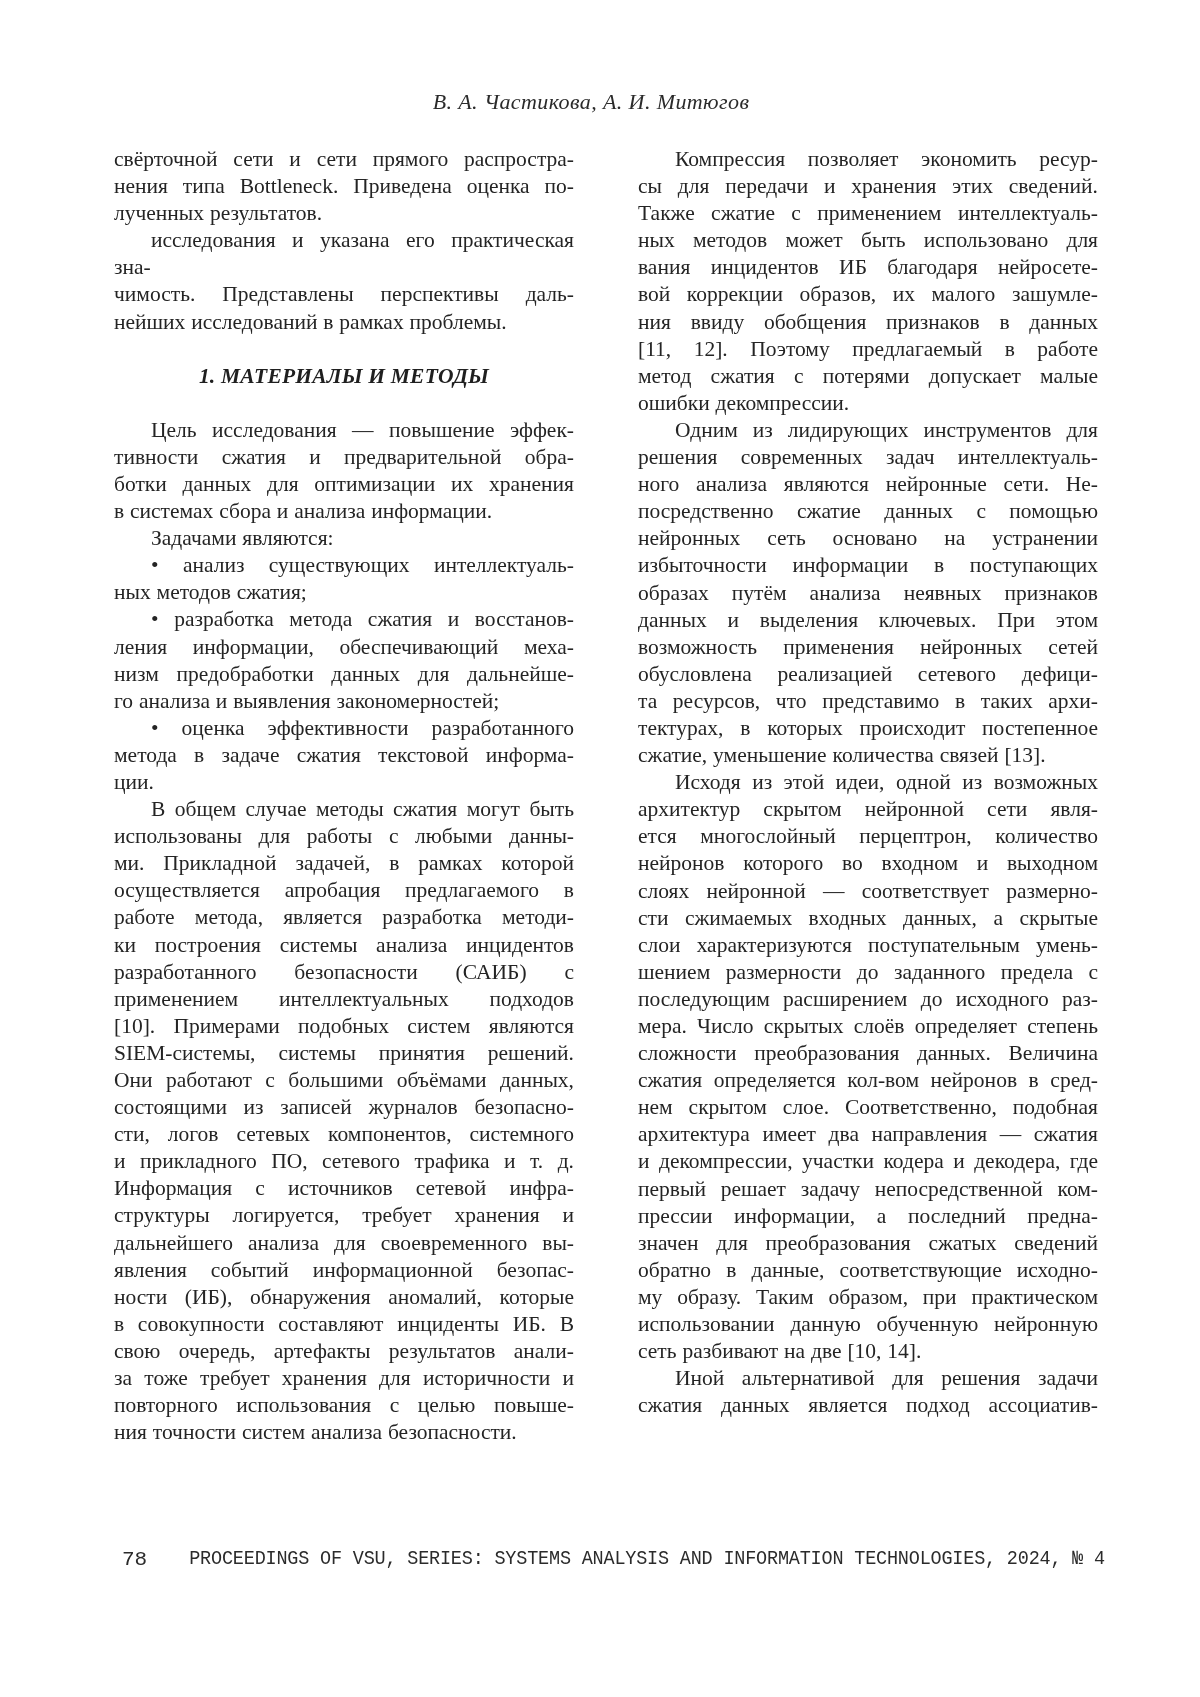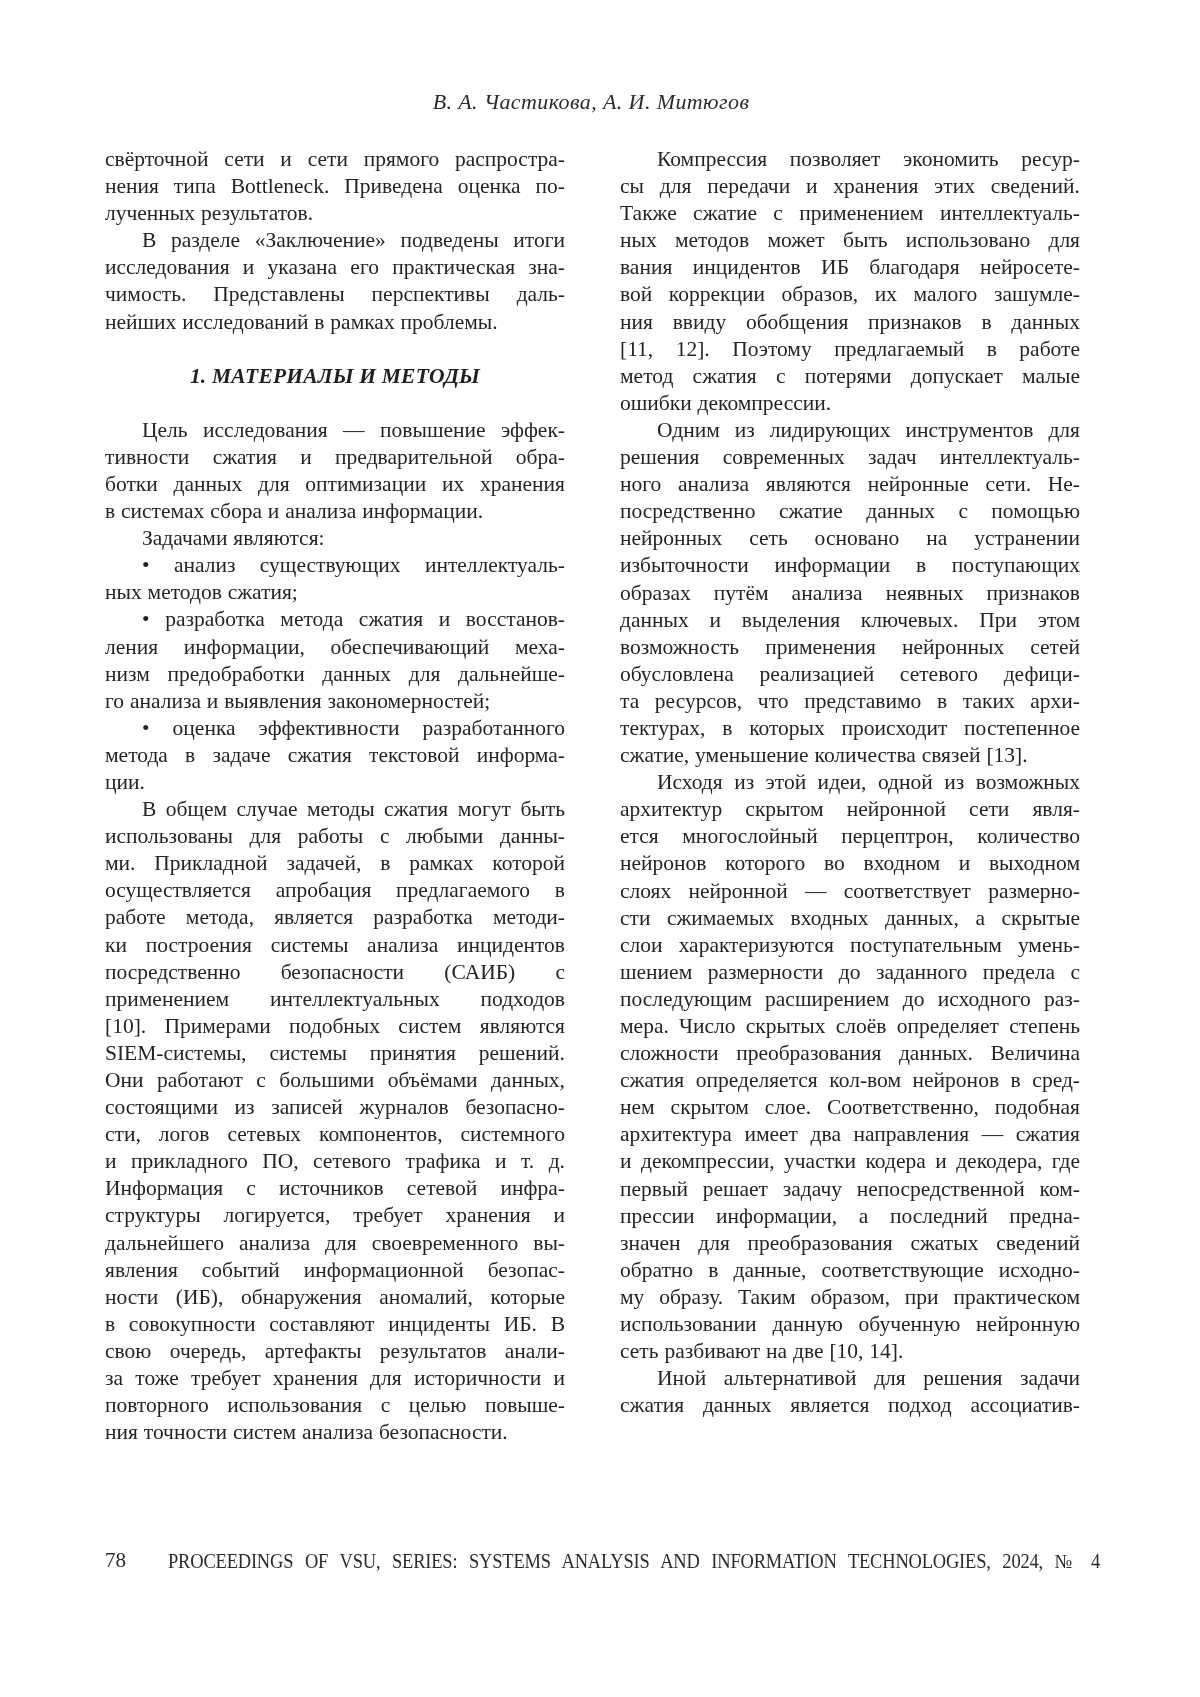--- a/index.html
+++ b/index.html
@@ -28,20 +28,21 @@
   .columns {
     display: flex;
     gap: 55px;
     margin-top: 31px;
   }
   .col {
     width: 460px;
     flex: 0 0 460px;
     font-size: 21.5px;
     color: #242424;
+    margin-left: 9px;
   }
   .line {
     line-height: 27.1px;
     text-align: justify;
     text-align-last: justify;
     word-spacing: 0.5px;
   }
   .line.last {
     text-align-last: left;
   }
@@ -53,25 +54,26 @@
     font-weight: bold;
     font-size: 21.5px;
     line-height: 27.1px;
     margin: 27px 0;
     letter-spacing: 0.2px;
     color: #1f1f1f;
     font-style: italic;
   }
   .footer {
     position: absolute;
-    left: 105px;
+    left: 122px;
     right: 100px;
     top: 1548px;
     display: flex;
-    align-items: flex-end;
+    align-items: center;
+    font-family: Liberation Mono, monospace;
   }
   .page-number {
     font-size: 21px;
     color: #2b2b2b;
     flex: 0 0 auto;
   }
   .journal-line {
     flex: 1 1 auto;
     margin-left: 42px;
     font-size: 18.5px;
@@ -91,21 +93,20 @@
   <div class="authors">В. А. Частикова, А. И. Митюгов</div>
 
   <div class="columns">
     <div class="col">
         <div class="para">
           <div class="line">свёрточной сети и сети прямого распростра-</div>
           <div class="line">нения типа Bottleneck. Приведена оценка по-</div>
           <div class="line last">лученных результатов.</div>
         </div>
         <div class="para indent">
-          <div class="line">В разделе «Заключение» подведены итоги</div>
           <div class="line">исследования и указана его практическая зна-</div>
           <div class="line">чимость. Представлены перспективы даль-</div>
           <div class="line last">нейших исследований в рамках проблемы.</div>
         </div>
         <div class="heading">1. МАТЕРИАЛЫ И МЕТОДЫ</div>
         <div class="para indent">
           <div class="line">Цель исследования — повышение эффек-</div>
           <div class="line">тивности сжатия и предварительной обра-</div>
           <div class="line">ботки данных для оптимизации их хранения</div>
           <div class="line last">в системах сбора и анализа информации.</div>
@@ -128,21 +129,21 @@
           <div class="line">метода в задаче сжатия текстовой информа-</div>
           <div class="line last">ции.</div>
         </div>
         <div class="para indent">
           <div class="line">В общем случае методы сжатия могут быть</div>
           <div class="line">использованы для работы с любыми данны-</div>
           <div class="line">ми. Прикладной задачей, в рамках которой</div>
           <div class="line">осуществляется апробация предлагаемого в</div>
           <div class="line">работе метода, является разработка методи-</div>
           <div class="line">ки построения системы анализа инцидентов</div>
-          <div class="line">посредственно безопасности (САИБ) с</div>
+          <div class="line">разработанного безопасности (САИБ) с</div>
           <div class="line">применением интеллектуальных подходов</div>
           <div class="line">[10]. Примерами подобных систем являются</div>
           <div class="line">SIEM-системы, системы принятия решений.</div>
           <div class="line">Они работают с большими объёмами данных,</div>
           <div class="line">состоящими из записей журналов безопасно-</div>
           <div class="line">сти, логов сетевых компонентов, системного</div>
           <div class="line">и прикладного ПО, сетевого трафика и т. д.</div>
           <div class="line">Информация с источников сетевой инфра-</div>
           <div class="line">структуры логируется, требует хранения и</div>
           <div class="line">дальнейшего анализа для своевременного вы-</div>

